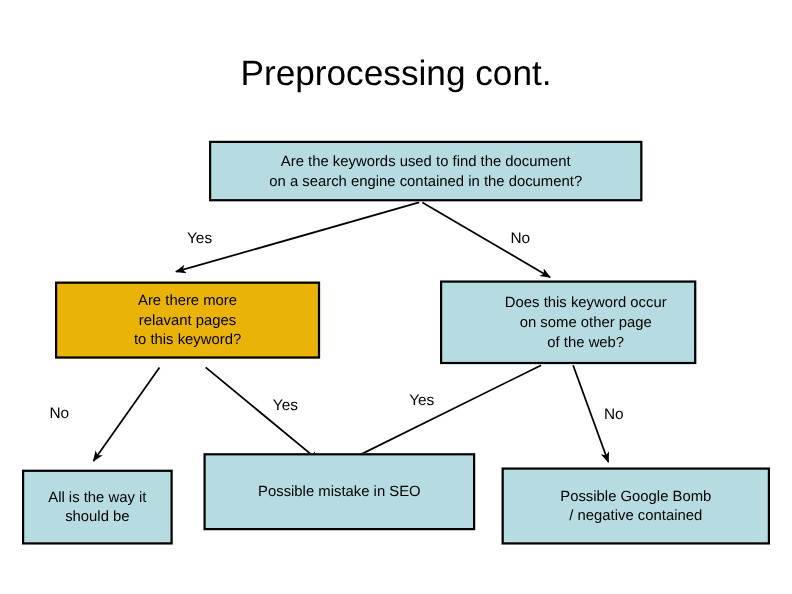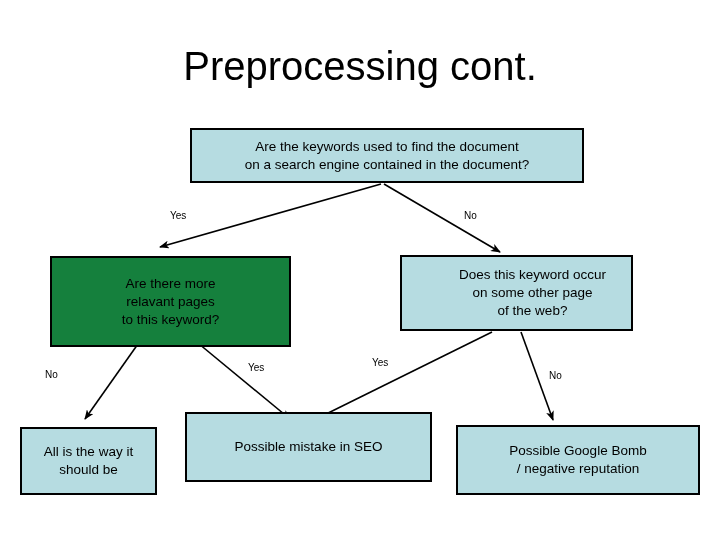--- a/index.html
+++ b/index.html
@@ -15,21 +15,21 @@
     overflow: hidden;
     font-family: "Liberation Sans", sans-serif;
     color: #000000;
   }
   #slide-title {
     position: absolute;
     left: 0;
     top: 44px;
     width: 720px;
     text-align: center;
-    font-size: 40px;
+    font-size: 32px;
     line-height: 44px;
     font-weight: normal;
     color: #000000;
     letter-spacing: 0px;
     white-space: nowrap;
   }
   .node {
     position: absolute;
     box-sizing: border-box;
     background: #b6dce1;
@@ -43,21 +43,21 @@
     color: #000000;
   }
   .node .node-text {
     display: block;
     width: 100%;
     padding: 0 4px;
     white-space: pre-line;
   }
   .edge-label {
     position: absolute;
-    font-size: 10px;
+    font-size: 14px;
     line-height: 16px;
     color: #000000;
     white-space: nowrap;
   }
   #edges {
     position: absolute;
     left: 0;
     top: 0;
     width: 720px;
     height: 540px;
@@ -84,40 +84,40 @@
         <line x1="187" y1="334" x2="290" y2="419" marker-end="url(#arrowhead)"></line>
         <line x1="492" y1="332" x2="312" y2="421" marker-end="url(#arrowhead)"></line>
         <line x1="521" y1="332" x2="553" y2="420" marker-end="url(#arrowhead)"></line>
       </g>
   </svg>
 
   <div class="node" style="left: 190px; top: 128px; width: 394px; height: 55px; background: rgb(182, 220, 225); border-color: rgb(0, 0, 0);">
     <span class="node-text">Are the keywords used to find the document
 on a search engine contained in the document?</span>
   </div>
-  <div class="node" style="left: 50px; top: 256px; width: 241px; height: 91px; background: #15803d; border-color: rgb(0, 0, 0);">
+  <div class="node" style="left: 50px; top: 256px; width: 241px; height: 70px; background: #eab308; border-color: rgb(0, 0, 0);">
     <span class="node-text">Are there more
 relavant pages
 to this keyword?</span>
   </div>
   <div class="node" style="left: 400px; top: 255px; width: 233px; height: 76px; background: rgb(182, 220, 225); border-color: rgb(0, 0, 0); padding-left: 32px;">
     <span class="node-text">Does this keyword occur
 on some other page
 of the web?</span>
   </div>
   <div class="node" style="left: 20px; top: 427px; width: 137px; height: 68px; background: rgb(182, 220, 225); border-color: rgb(0, 0, 0);">
     <span class="node-text">All is the way it
 should be</span>
   </div>
   <div class="node" style="left: 185px; top: 412px; width: 247px; height: 70px; background: rgb(182, 220, 225); border-color: rgb(0, 0, 0);">
     <span class="node-text">Possible mistake in SEO</span>
   </div>
   <div class="node" style="left: 456px; top: 425px; width: 244px; height: 70px; background: rgb(182, 220, 225); border-color: rgb(0, 0, 0);">
     <span class="node-text">Possible Google Bomb
-/ negative reputation</span>
+/ negative contained</span>
   </div>
 
   <div class="edge-label" style="left: 170px; top: 208px;">Yes</div>
   <div class="edge-label" style="left: 464px; top: 208px;">No</div>
   <div class="edge-label" style="left: 45px; top: 367px;">No</div>
   <div class="edge-label" style="left: 248px; top: 360px;">Yes</div>
   <div class="edge-label" style="left: 372px; top: 355px;">Yes</div>
   <div class="edge-label" style="left: 549px; top: 368px;">No</div>
 
 </div>

